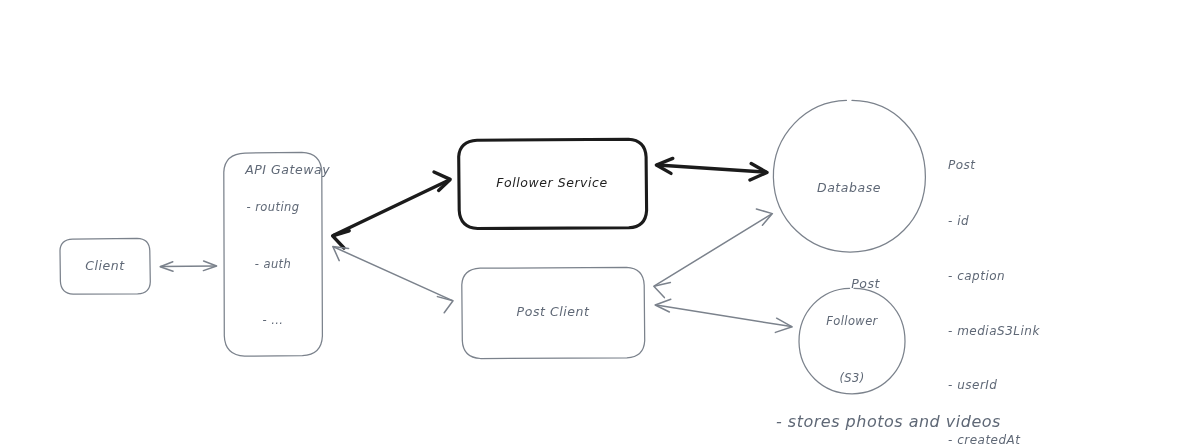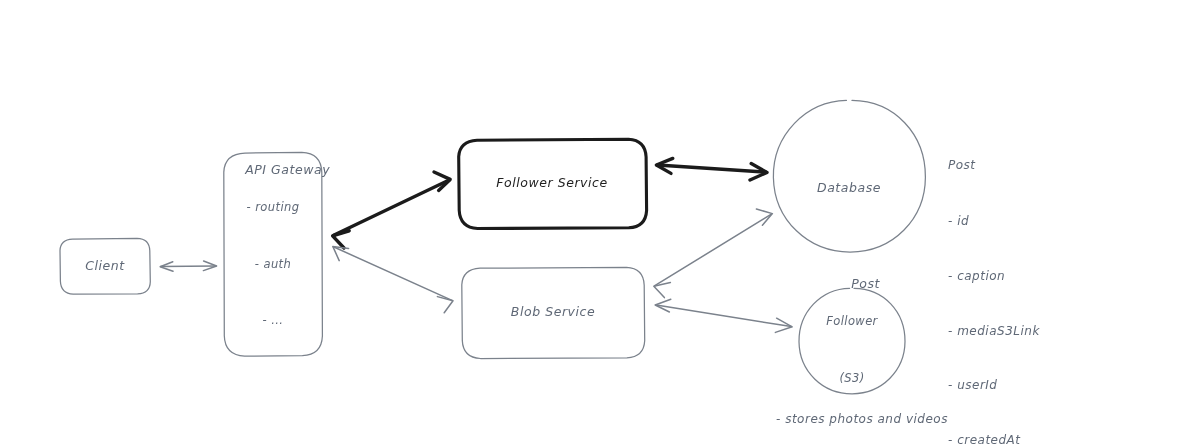--- a/index.html
+++ b/index.html
@@ -70,21 +70,21 @@
   .schema-block .schema-title {
     display: block;
     margin-bottom: 1px;
   }
   .schema-block .schema-field {
     display: block;
   }
   .caption-note {
     position: absolute;
     font-family: "DejaVu Sans", sans-serif;
-    font-size: 12px;
+    font-size: 16px;
     color: #5f6876;
     letter-spacing: 0.5px;
     white-space: pre;
     font-style: italic;
   }
   .sk-shape-thin {
     fill: none;
     stroke: #7b828c;
     stroke-width: 1.25;
     stroke-linecap: round;
@@ -195,21 +195,21 @@
 
     <div class="node-label" style="left:273px; top:255px; width:110px;">
       <span>API Gateway</span>
       <span class="sub">- routing</span>
       <span class="sub">- auth</span>
       <span class="sub">- ...</span>
     </div>
 
     <div class="node-label strong" style="left:552px; top:183px;">Follower Service</div>
 
-    <div class="node-label" style="left:553px; top:312px;">Blob Service</div>
+    <div class="node-label" style="left:553px; top:312px;">Post Client</div>
 
     <div class="node-label" style="left:849px; top:188px;">Database</div>
 
     <div class="node-label" style="left:852px; top:341px; width:100px;">
       <span>Post</span>
       <span class="sub">Follower</span>
       <span class="sub">(S3)</span>
     </div>
 
     <div class="schema-block" style="left:948px; top:120px;">

